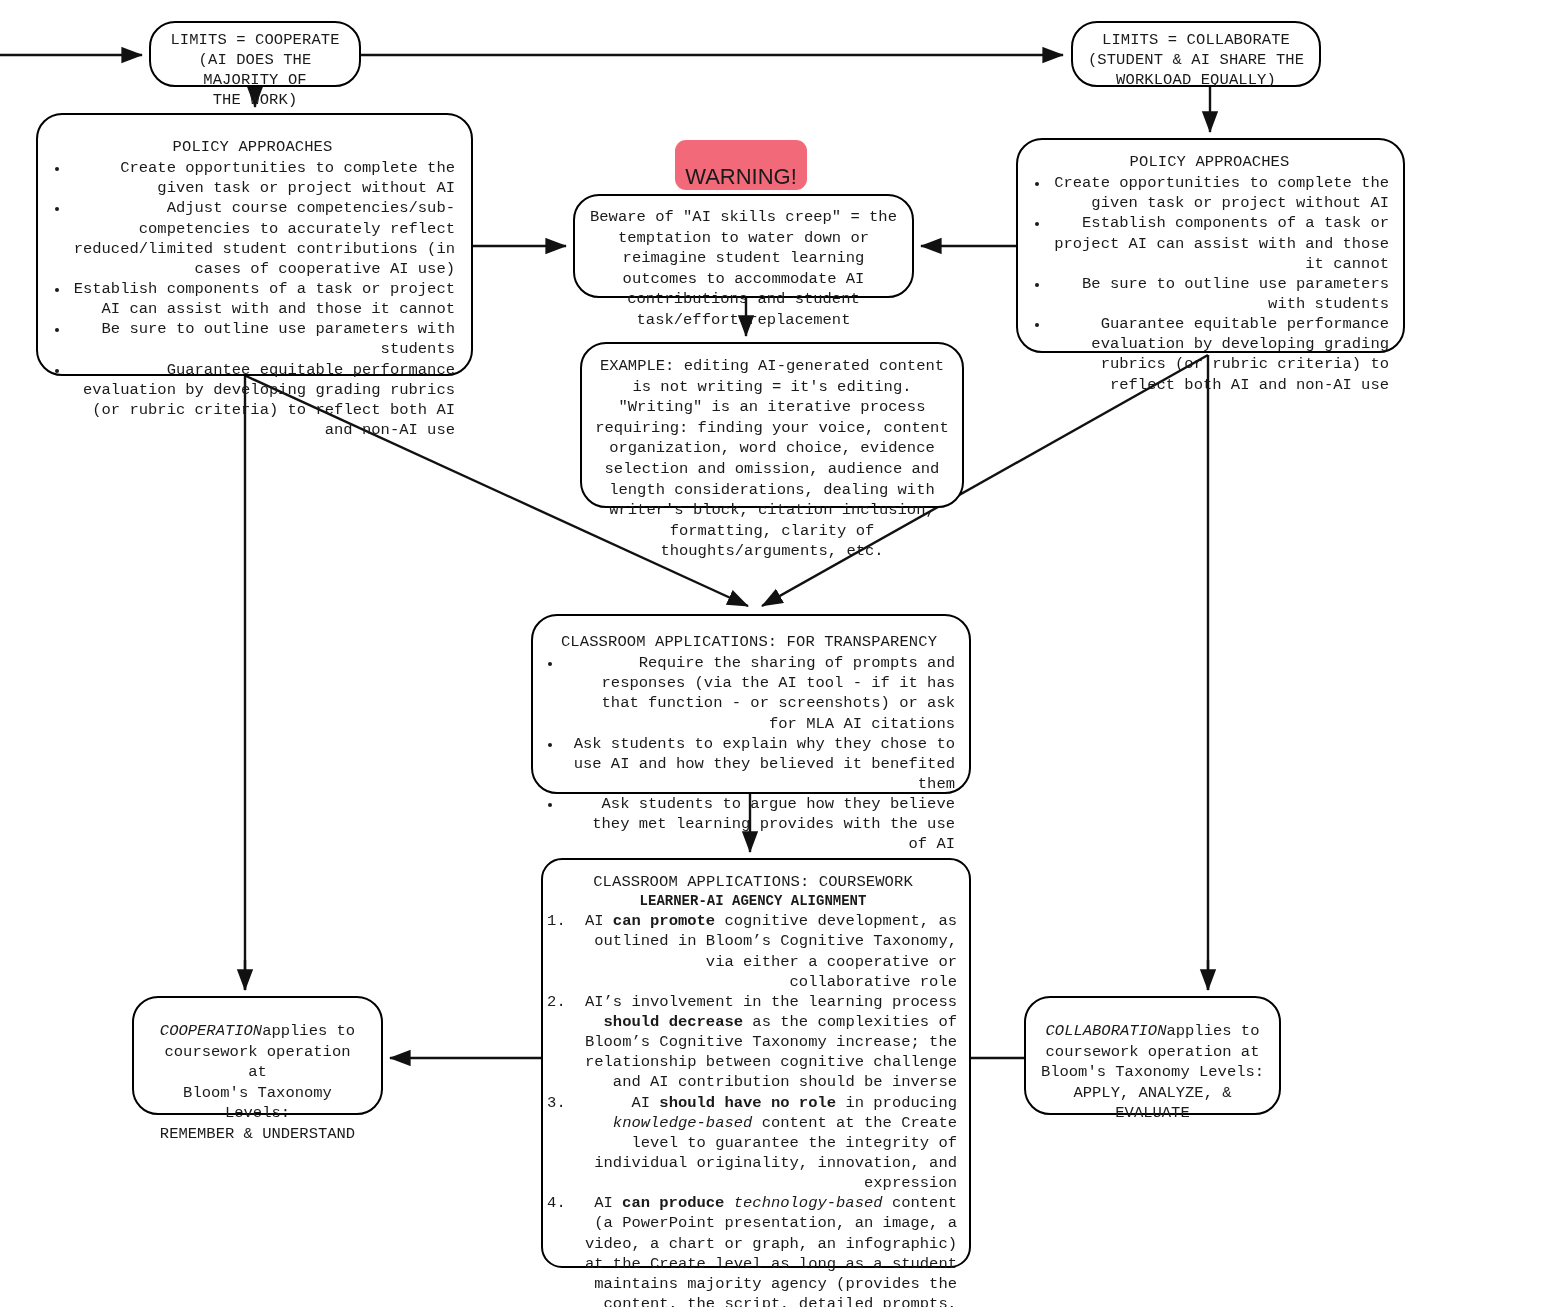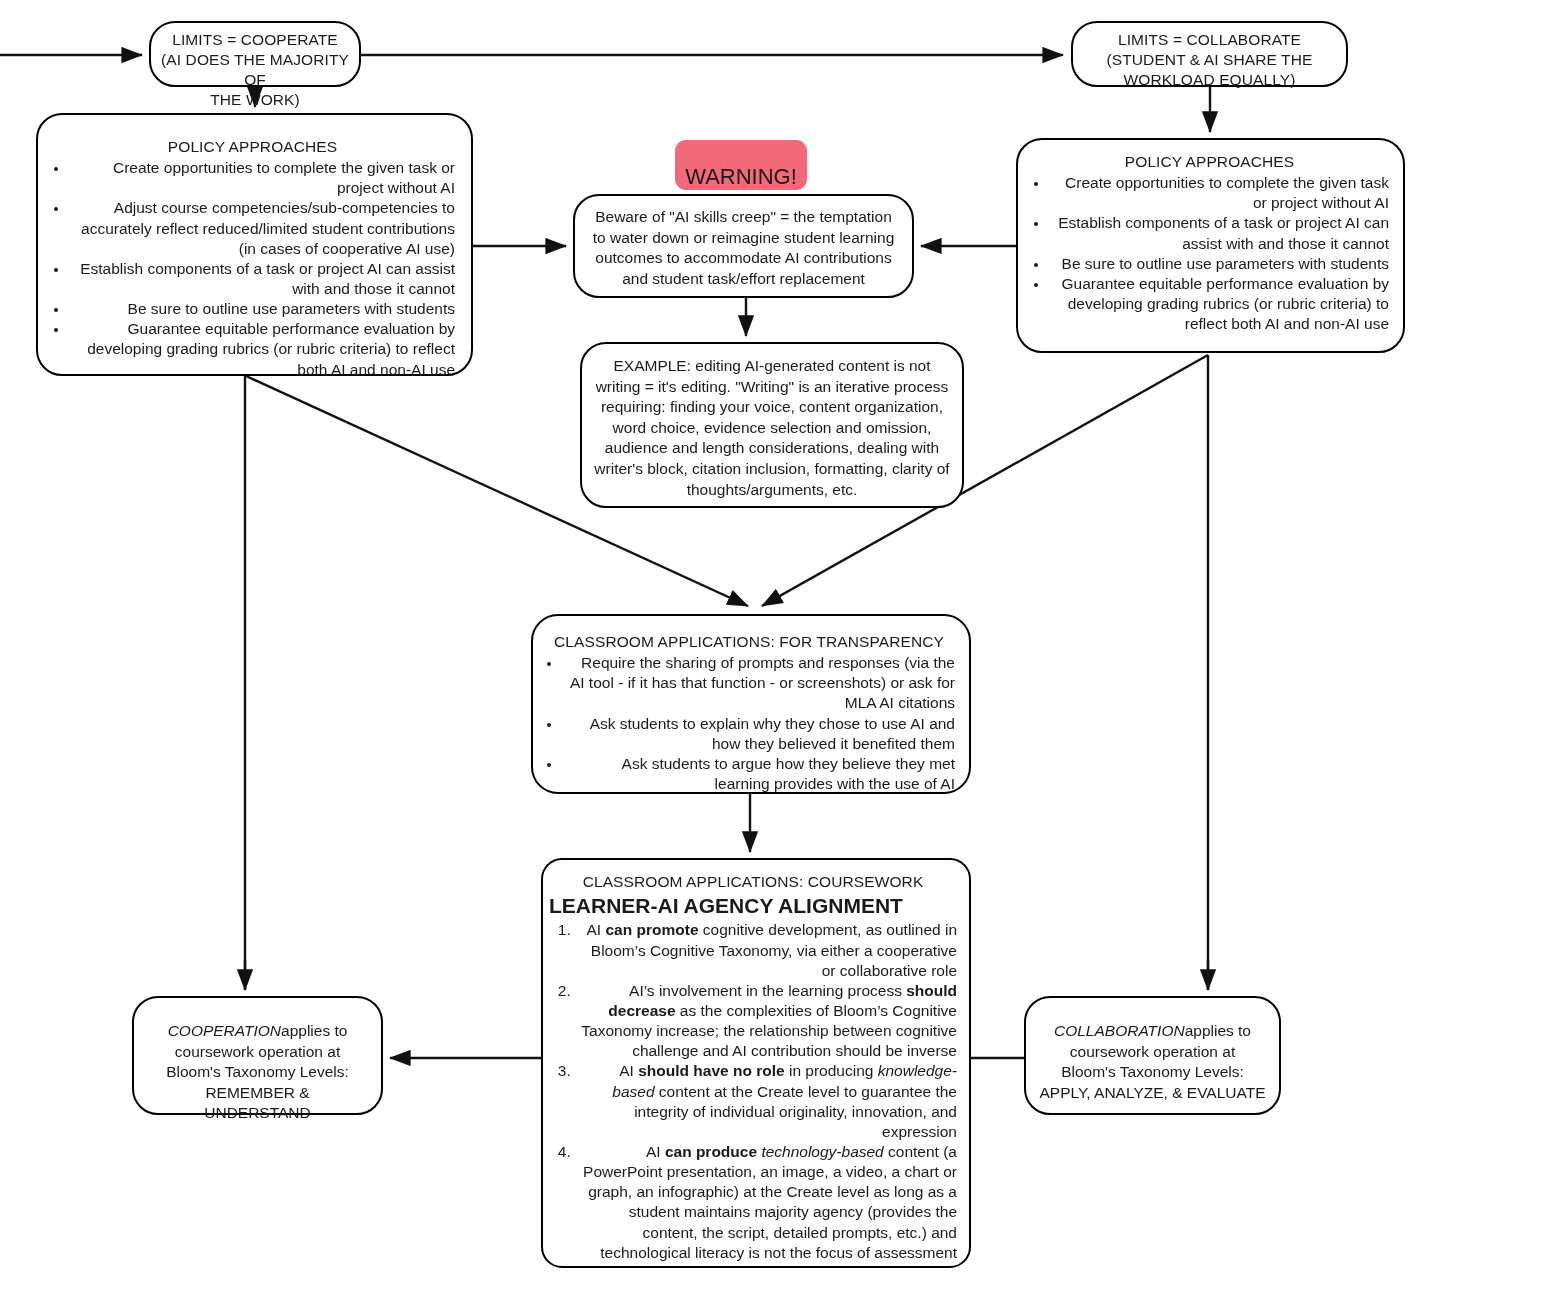--- a/index.html
+++ b/index.html
@@ -23,20 +23,21 @@
     pointer-events: none;
   }
   .node {
     position: absolute;
     box-sizing: border-box;
     background: #ffffff;
     border: 2.5px solid #000000;
     border-radius: 26px;
     color: #1a1a1a;
     z-index: 3;
+    font-family: Liberation Mono, monospace;
   }
   .node .title {
     text-align: center;
     font-size: 15.5px;
     line-height: 1.30;
     letter-spacing: 0.1px;
   }
   .node .centered {
     text-align: center;
     font-size: 15.5px;
@@ -53,47 +54,47 @@
     font-size: 15.5px;
     line-height: 1.30;
     margin: 0 0 0 0;
     padding-left: 3px;
     text-align: right;
   }
   ul.bullets li::marker { font-size: 13px; }
 
   
   #node-limits-cooperate { left: 149px; top: 21px;   width: 212px; height: 66px;  padding: 7px 6px 0; }
-  #node-limits-collaborate { left: 1071px; top: 21px; width: 277px; height: 66px; padding: 7px 8px 0; }
+  #node-limits-collaborate { left: 1071px; top: 21px; width: 250px; height: 66px; padding: 7px 8px 0; }
   #node-policy-left   { left: 36px;  top: 113px; width: 437px; height: 263px; padding: 22px 16px 0 12px; }
   #node-policy-right  { left: 1016px; top: 138px; width: 389px; height: 215px; padding: 12px 14px 0 12px; }
   #node-warning-body  { left: 573px; top: 194px; width: 341px; height: 104px; padding: 11px 13px 0; }
   #node-example       { left: 580px; top: 342px; width: 384px; height: 166px; padding: 12px 12px 12px; }
-  #node-transparency  { left: 531px; top: 614px; width: 440px; height: 180px; padding: 16px 14px 0 10px; border-radius: 27px; }
+  #node-transparency  { left: 531px; top: 614px; width: 440px; height: 180px; padding: 16px 14px 0 10px; }
   #node-coursework    { left: 541px; top: 858px; width: 430px; height: 410px; padding: 12px 12px 0 6px; border-radius: 21px; }
   #node-cooperation   { left: 132px; top: 996px; width: 251px; height: 119px; padding: 23px 20px 0; }
   #node-collaboration { left: 1024px; top: 996px; width: 257px; height: 119px; padding: 23px 6px 0; }
 
   .warning-badge {
     position: absolute;
     left: 675px;
     top: 140px;
     width: 132px;
     height: 50px;
     border-radius: 11px;
     display: flex;
     align-items: flex-end;
     justify-content: center;
     font-size: 22px;
     color: #1a1a1a;
     z-index: 4;
   }
   .b { font-weight: bold; }
   .i { font-style: italic; }
-  .sub-head { text-align: left; font-weight: bold; font-size: 21px; line-height: 1.3; }
+  .sub-head { text-align: center; font-weight: bold; font-size: 14px; line-height: 1.3; }
 </style>
 </head>
 <body>
 
 <div id="canvas">
 
   <svg id="wires" viewBox="0 0 1558 1307" xmlns="http://www.w3.org/2000/svg">
     <defs>
       <marker id="ah" markerWidth="10" markerHeight="10" refX="8.6" refY="3.4" orient="auto" markerUnits="strokeWidth">
         <path d="M0,0 L9,3.4 L0,6.8 z" fill="#111111"></path>

